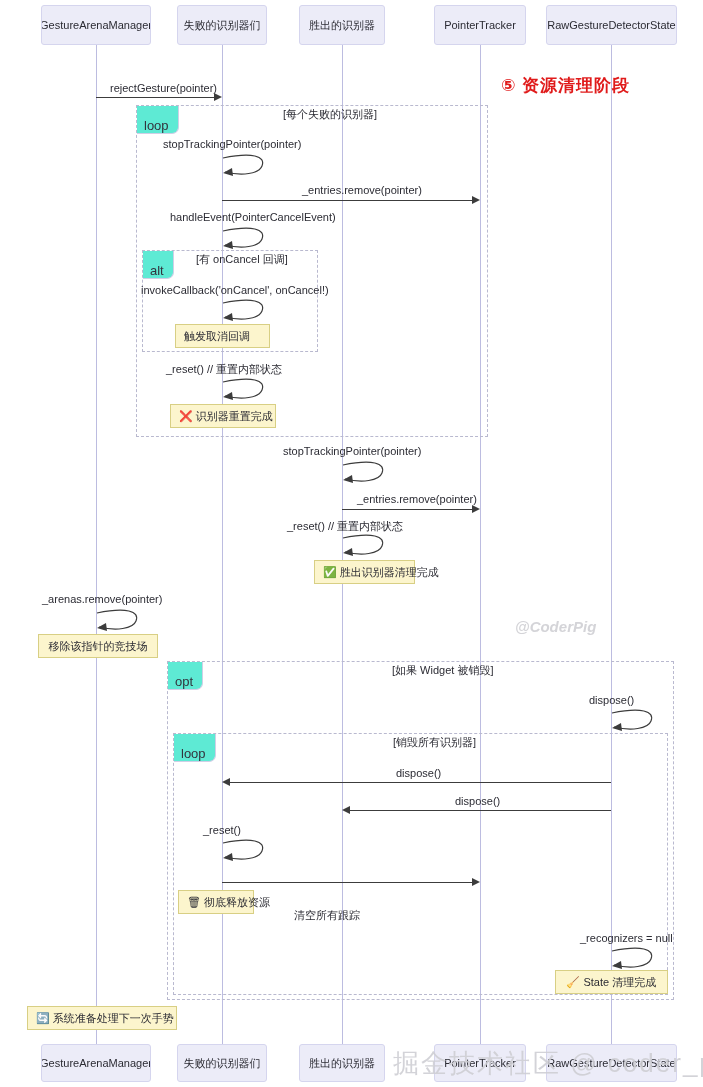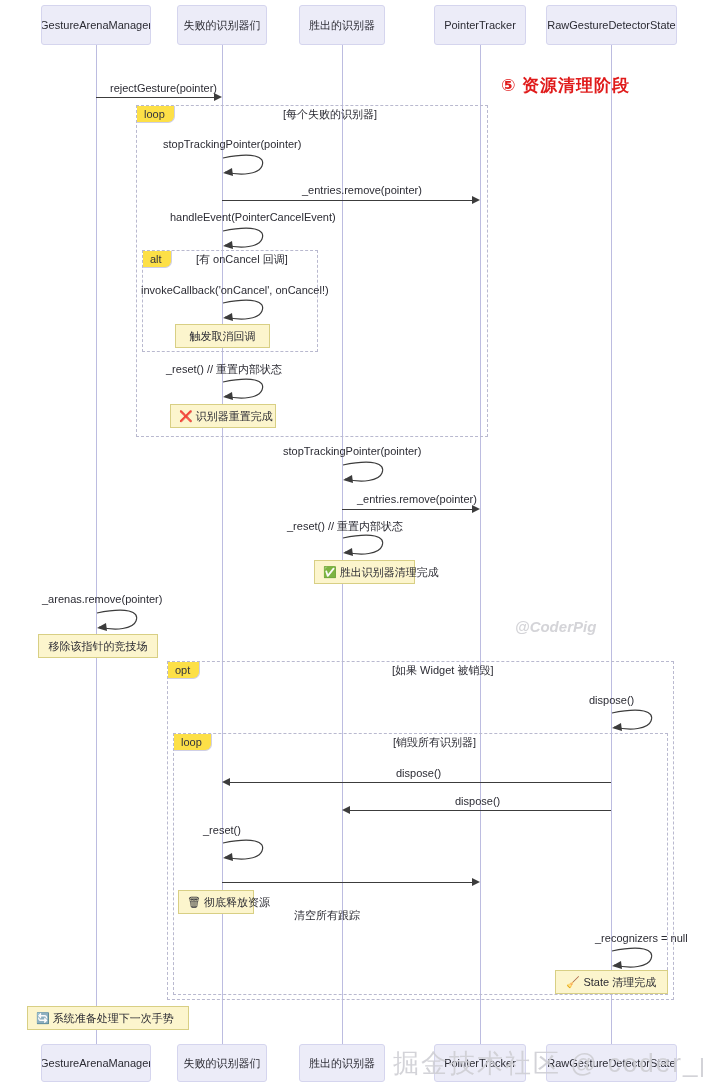--- a/index.html
+++ b/index.html
@@ -34,26 +34,26 @@
 
   
   .frag{
     position:absolute;
     border:1px dashed #b9b9cf;
     box-sizing:border-box;
     background:transparent;
   }
   .frag-label{
     position:absolute;
-    background:#fde047;
+    background:#5eead4;
     border:1px solid #cfcfe6;
     border-top:none;border-left:none;
     color:#33333d;
-    font-size:11px;
-    padding:2px 9px 1px 7px;
+    font-size:13px;
+    padding:13px 9px 1px 7px;
     border-bottom-right-radius:7px;
     line-height:13px;
   }
   .frag-cond{
     position:absolute;
     font-size:11px;
     color:#2b2b33;
     white-space:nowrap;
   }
 
@@ -178,21 +178,21 @@
   <div class="frag" style="left:142px; top:250px; width:176px; height:102px;"></div>
   <div class="frag-label" style="left:143px; top:251px;">alt</div>
   <div class="frag-cond" style="left:196px; top:252px;">[有 onCancel 回调]</div>
 
   <div class="msg-label" style="left:141px; top:284px;">invokeCallback('onCancel', onCancel!)</div>
   <svg class="selfcall" style="left:222px; top:297px;" width="46" height="28" viewBox="0 0 46 28">
     <path d="M1,6 C30,0 44,4 40,14 C37,22 20,24 3,20" fill="none" stroke="#3c3c3c" stroke-width="1.2"></path>
     <polygon points="10,16 1,21 11,24" fill="#3c3c3c"></polygon>
   </svg>
 
-  <div class="note" style="left:175px; top:324px; width:95px; text-align:center;">
+  <div class="note" style="left:175px; top:324px; width:95px; ">
     <span>触发取消回调</span>
   </div>
 
   <div class="msg-label" style="left:166px; top:362px;">_reset() // 重置内部状态</div>
   <svg class="selfcall" style="left:222px; top:376px;" width="46" height="28" viewBox="0 0 46 28">
     <path d="M1,6 C30,0 44,4 40,14 C37,22 20,24 3,20" fill="none" stroke="#3c3c3c" stroke-width="1.2"></path>
     <polygon points="10,16 1,21 11,24" fill="#3c3c3c"></polygon>
   </svg>
 
   <div class="note" style="left:170px; top:404px; width:106px;">
@@ -260,31 +260,31 @@
   </svg>
 
   <div class="msg-label" style="left:294px; top:866px;margin-top:42px;">清空所有跟踪</div>
   <div class="arrow-line" style="left:222px; top:882px; width:250px;"></div>
   <div class="arrow-head right" style="left:472px; top:878px;"></div>
 
   <div class="note" style="left:178px; top:890px; width:76px;">
     <span class="emo">🗑</span><span>彻底释放资源</span>
   </div>
 
-  <div class="msg-label" style="left:595px; top:932px;">_recognizers = null</div>
+  <div class="msg-label" style="left:580px; top:932px;">_recognizers = null</div>
   <svg class="selfcall" style="left:611px; top:945px;" width="46" height="28" viewBox="0 0 46 28">
     <path d="M1,6 C30,0 44,4 40,14 C37,22 20,24 3,20" fill="none" stroke="#3c3c3c" stroke-width="1.2"></path>
     <polygon points="10,16 1,21 11,24" fill="#3c3c3c"></polygon>
   </svg>
 
   <div class="note" style="left:555px; top:970px; width:113px; text-align:center;">
     <span class="emo">🧹</span><span>State 清理完成</span>
   </div>
 
-  <div class="note" style="left:27px; top:1006px; width:162px;">
+  <div class="note" style="left:27px; top:1006px; width:150px;text-align:right;">
     <span class="emo">🔄</span><span>系统准备处理下一次手势</span>
   </div>
 
   <div class="participant" style="left:41px; top:1044px; width:110px; height:38px;">
     <span>GestureArenaManager</span>
   </div>
   <div class="participant" style="left:177px; top:1044px; width:90px; height:38px;">
     <span>失败的识别器们</span>
   </div>
   <div class="participant" style="left:299px; top:1044px; width:86px; height:38px;">

